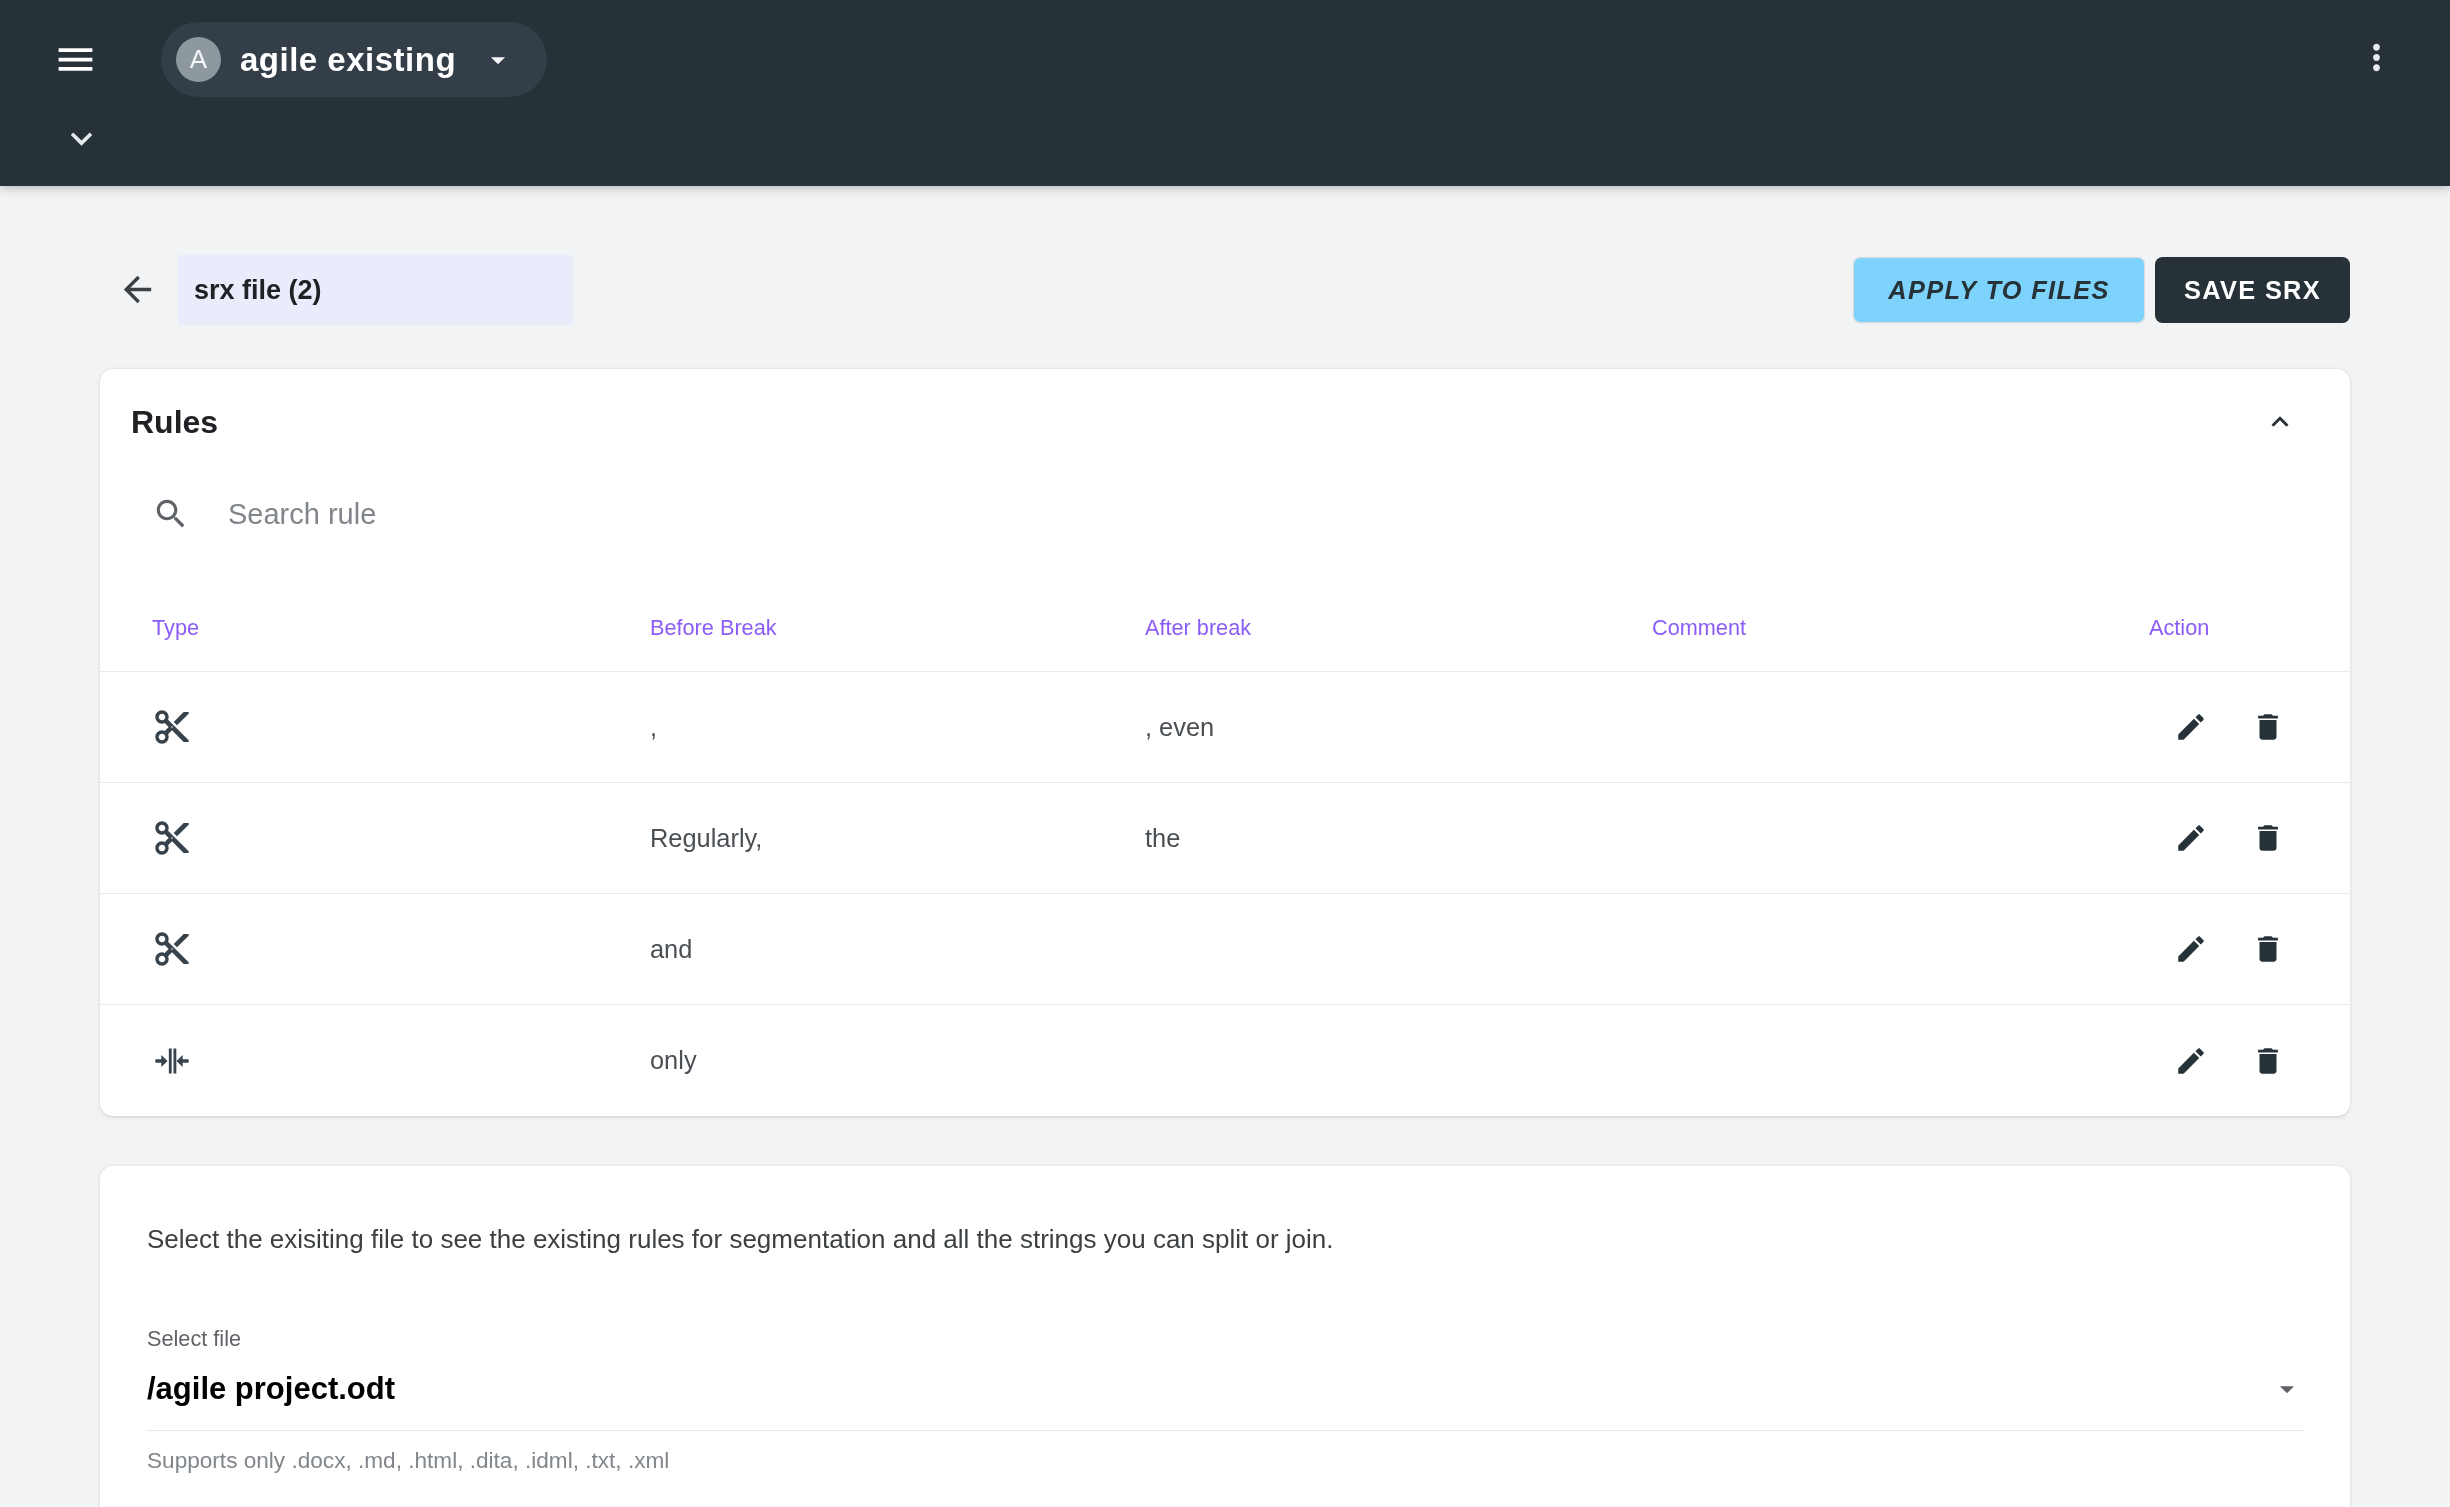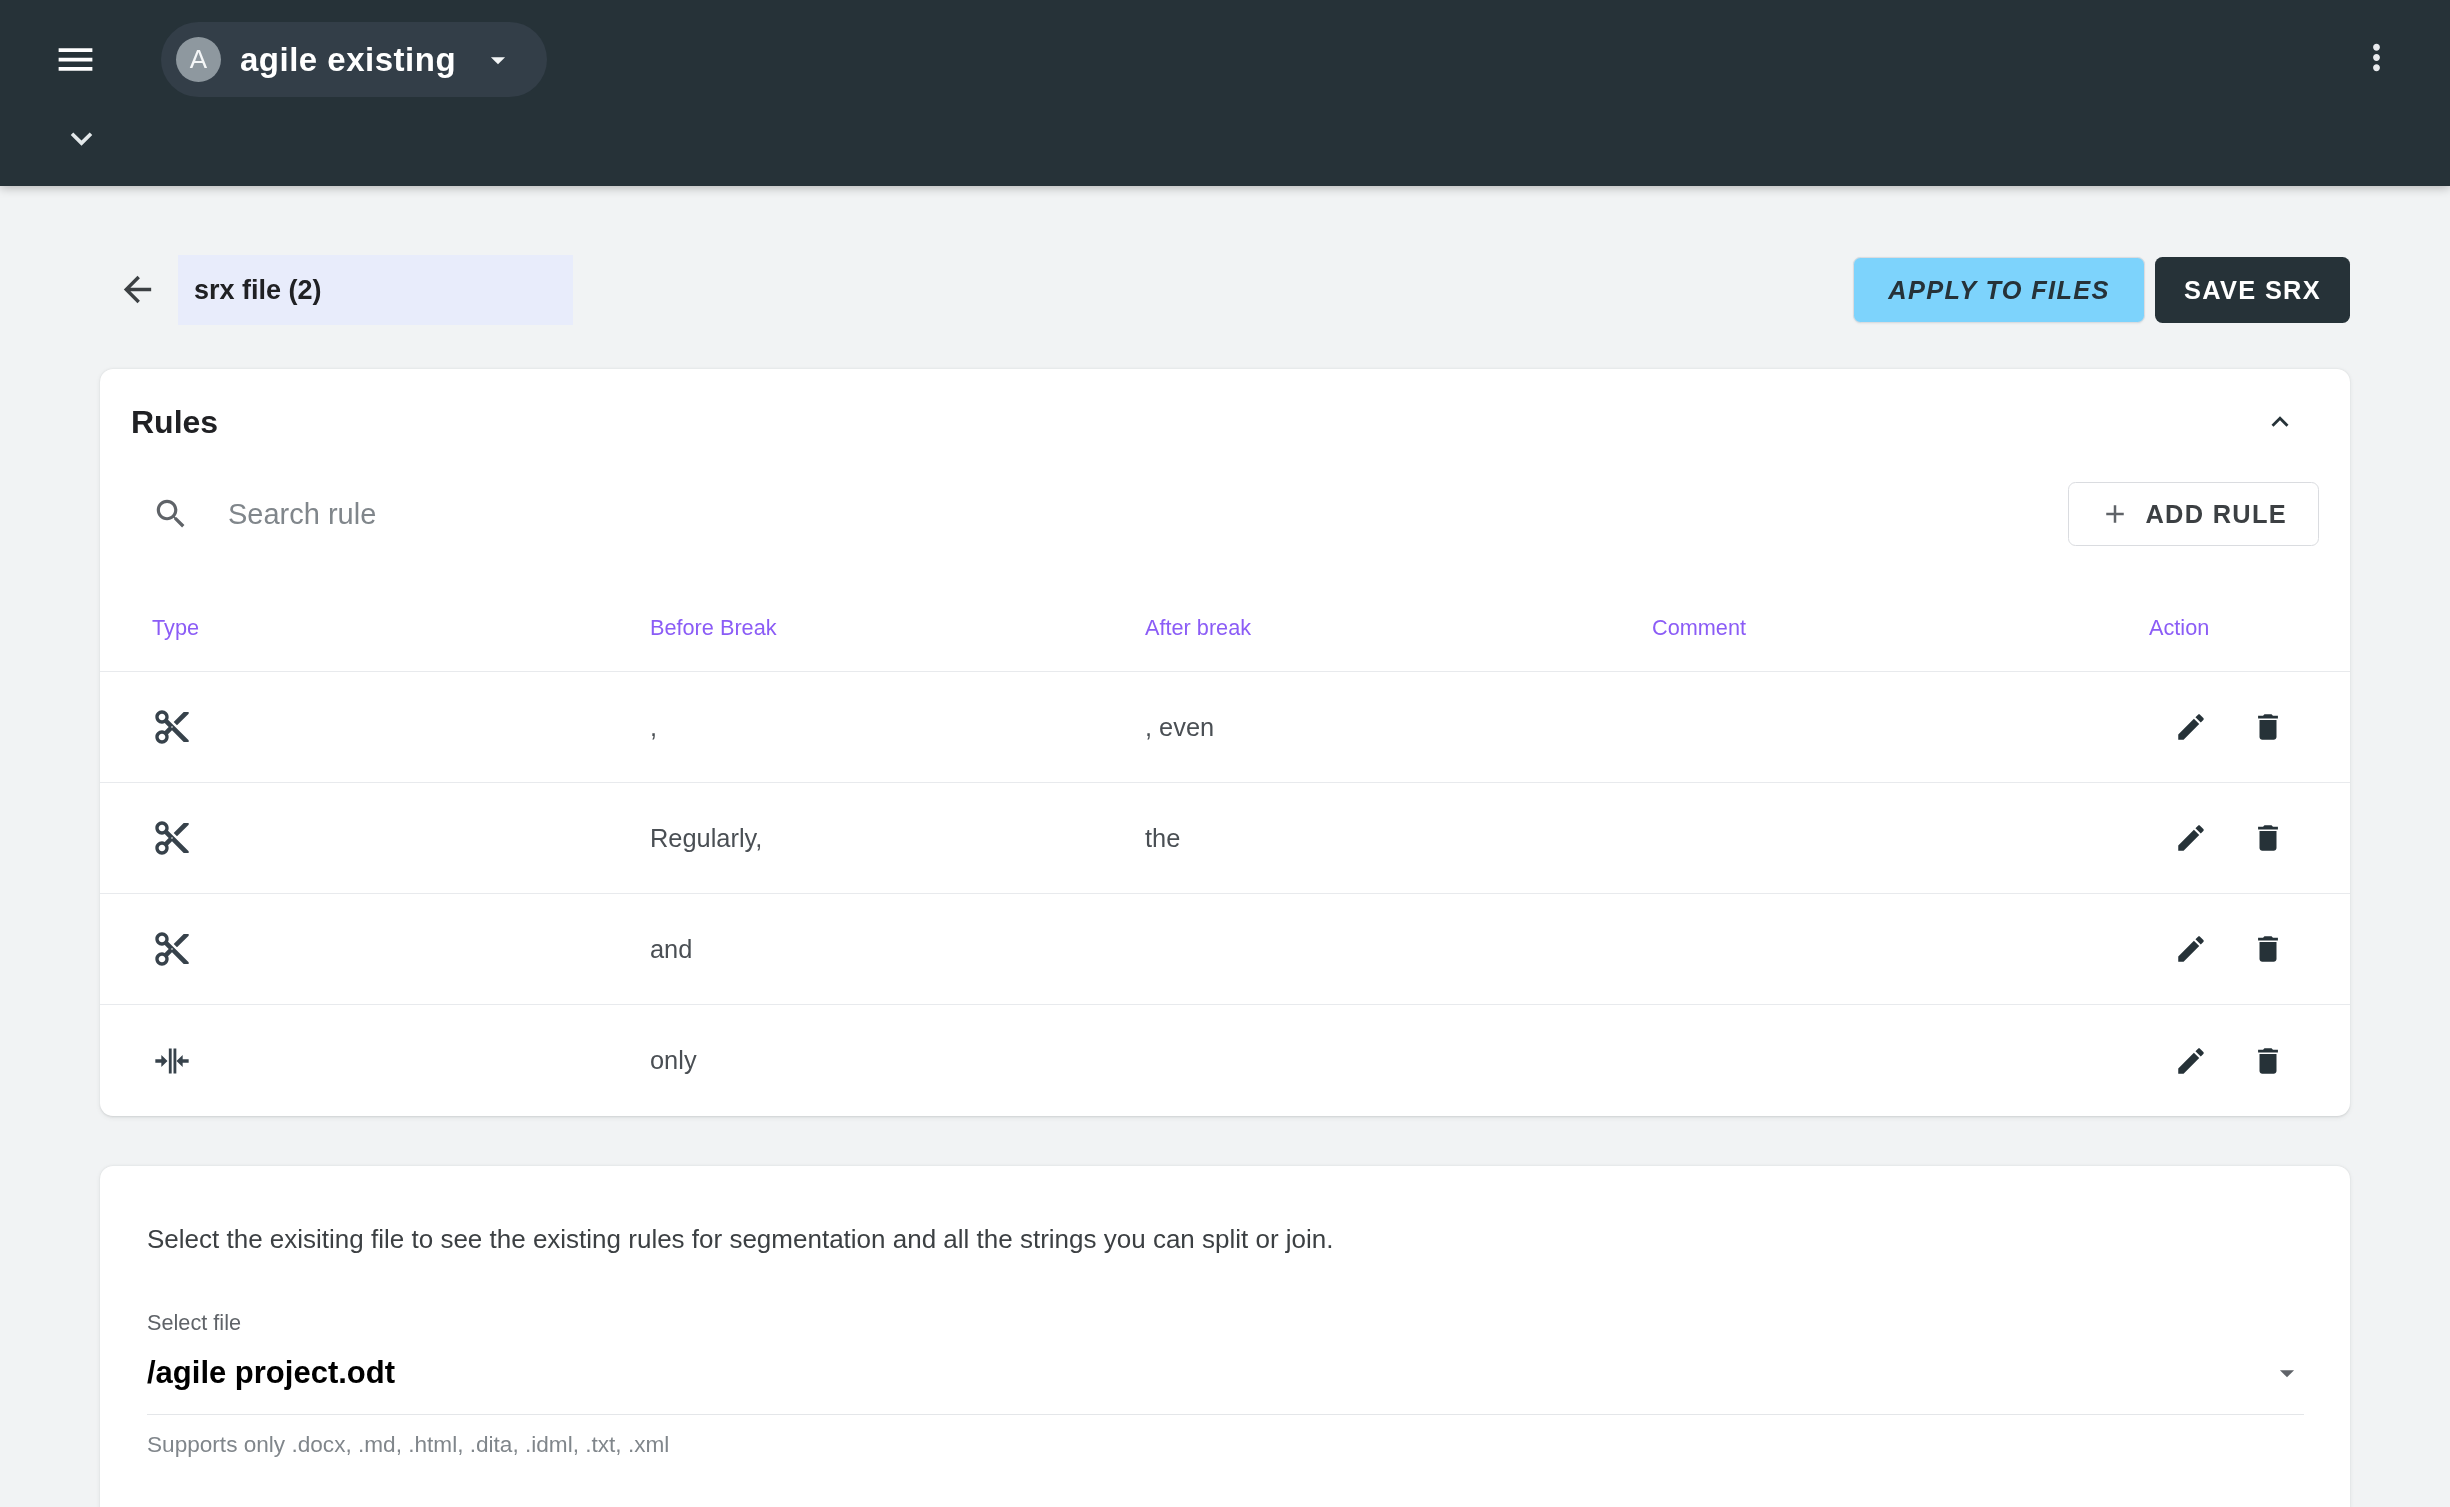--- a/index.html
+++ b/index.html
@@ -104,21 +104,21 @@
   .table-row:last-child { border-bottom:none; }
   .type-icon { width:40px; height:40px; color:#37424b; }
   .type-icon svg { width:40px; height:40px; }
   .action-cell { display:flex; align-items:center; gap:43px; padding-left:24.5px; }
   .icon-btn { background:none; border:none; cursor:pointer; color:#263238; padding:0; }
   .icon-btn svg { width:34px; height:34px; }
 
   
   .file-card { margin-top:50px; padding:58px 46px 85px 47px; }
   .file-description { font-size:26px; color:#3c4043; }
-  .select-field { margin-top:55px; }
+  .select-field { margin-top:71px; }
   .select-label { font-size:21.7px; color:#5f6368; }
   .select-value-row {
     display:flex; align-items:center; justify-content:space-between;
     margin-top:19px; padding-bottom:22.6px; border-bottom:0.9px solid #e4e6e9; cursor:pointer;
   }
   .select-value { font-size:31px; color:#000000;font-weight:bold; }
   .select-caret { color:#5f6368; }
   .select-caret svg { width:34px; height:34px; }
   .select-helper { margin-top:17px; font-size:22.6px; color:#80868b; }
 </style>
@@ -192,28 +192,20 @@
       </div>
     </div>
 
     <div class="search-row">
       <span class="search-icon">
         <svg viewBox="0 0 24 24" fill="currentColor">
             <path d="M15.5 14h-.79l-.28-.27C15.41 12.59 16 11.11 16 9.5 16 5.91 13.09 3 9.5 3S3 5.91 3 9.5 5.91 16 9.5 16c1.61 0 3.09-.59 4.23-1.57l.27.28v.79l5 4.99L20.49 19l-4.99-5zm-6 0C7.01 14 5 11.99 5 9.5S7.01 5 9.5 5 14 7.01 14 9.5 11.99 14 9.5 14z"></path>
           </svg>
       </span>
       <input class="search-input" type="text" placeholder="Search rule" style="">
-      <button class="add-rule-btn">
-        <span class="plus-icon">
-          <svg viewBox="0 0 24 24" fill="currentColor">
-              <path d="M19 13h-6v6h-2v-6H5v-2h6V5h2v6h6v2z"></path>
-            </svg>
-        </span>
-        <span>ADD RULE</span>
-      </button>
     </div>
 
     <div class="grid-cols table-header">
       <span>Type</span>
       <span>Before Break</span>
       <span>After break</span>
       <span>Comment</span>
       <span>Action</span>
     </div>
 

